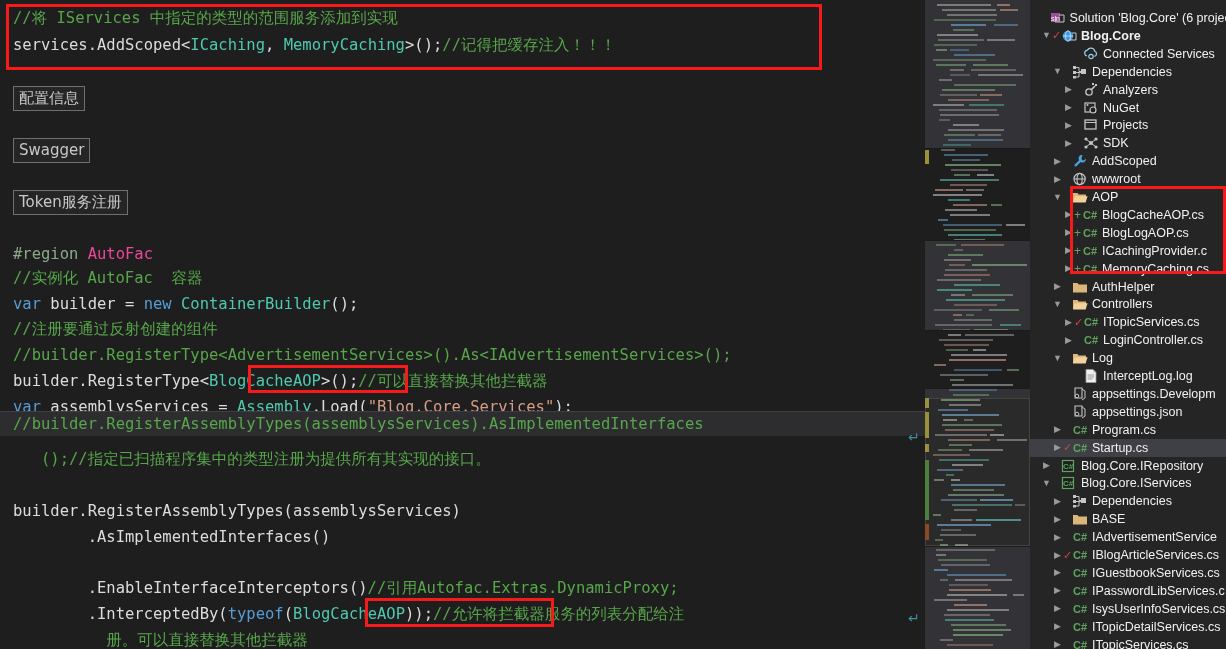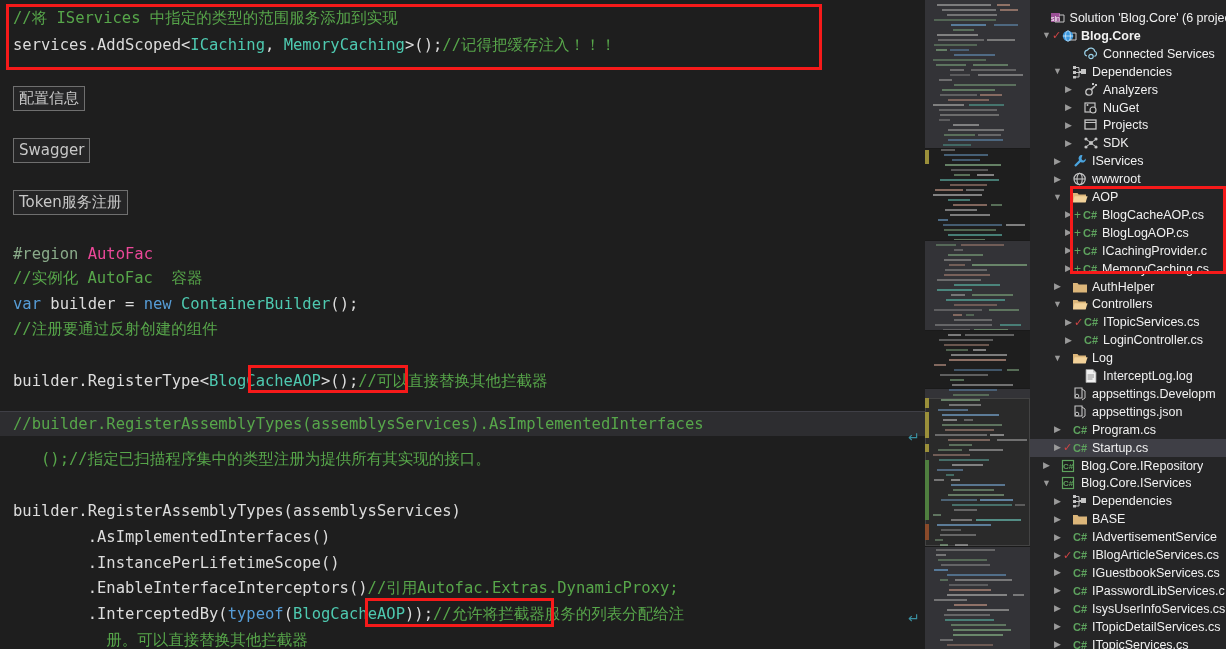--- a/index.html
+++ b/index.html
@@ -108,33 +108,34 @@
     <div class="chip" style="left:13px; top:190px">Token服务注册</div>
 
     <div class="line" style="top:242px"><span class="ppk">#region</span><span class="pln"> </span><span class="ppd">AutoFac</span></div>
 
     <div class="line" style="top:266px"><span class="cmt">//实例化 AutoFac  容器</span></div>
 
     <div class="line" style="top:317px"><span class="cmt">//注册要通过反射创建的组件</span></div>
 
     <div class="line" style="top:292px"><span class="kw">var</span><span class="pln"> builder = </span><span class="kw">new</span><span class="pln"> </span><span class="typ">ContainerBuilder</span><span class="pln">();</span></div>
 
+    <div class="line" style="top:343px"><span class="cmt">//builder.RegisterType&lt;AdvertisementServices&gt;().As&lt;IAdvertisementServices&gt;();</span></div>
 
     <div class="line" style="top:369px"><span class="pln">builder.RegisterType&lt;</span><span class="typ">BlogCacheAOP</span><span class="pln">&gt;();</span><span class="cmt">//可以直接替换其他拦截器</span></div>
 
+    <div class="line" style="top:395px"><span class="kw">var</span><span class="pln"> assemblysServices = </span><span class="typ">Assembly</span><span class="pln">.Load(</span><span class="str">"Blog.Core.Services"</span><span class="pln">);</span></div>
 
     <div class="line ln-hl sep-top" style="top:411px"><span class="cmt">//builder.RegisterAssemblyTypes(assemblysServices).AsImplementedInterfaces</span></div>
 
     <div class="line" style="top:447px"><span class="cmt">   ();//指定已扫描程序集中的类型注册为提供所有其实现的接口。</span></div>
 
     <div class="line" style="top:473px"></div>
 
     <div class="line" style="top:499px"><span class="pln">builder.RegisterAssemblyTypes(assemblysServices)</span></div>
     <div class="line" style="top:525px"><span class="pln">        .AsImplementedInterfaces()</span></div>
-    <div class="line" style="top:551px"><span class="pln">        .InstancePerLifetimeScope()</span></div>
 
     <div class="line" style="top:576px"><span class="pln">        .EnableInterfaceInterceptors()</span><span class="cmt">//引用Autofac.Extras.DynamicProxy;</span></div>
 
     <div class="line" style="top:602px"><span class="pln">        .InterceptedBy(</span><span class="kw">typeof</span><span class="pln">(</span><span class="typ">BlogCacheAOP</span><span class="pln">));</span><span class="cmt">//允许将拦截器服务的列表分配给注</span></div>
 
     <div class="line" style="top:628px"><span class="cmt">          册。可以直接替换其他拦截器</span></div>
 
     <div class="wrapmark" style="left:908px; top:425px">↵</div>
     <div class="wrapmark" style="left:908px; top:606px">↵</div>
 
@@ -445,21 +446,21 @@
       </div>
       <div class="srow" style="top: 152.2px;">
         <span style="display:inline-block;width:22px"></span>
         <span class="tw">▶</span>
         <span style="display:inline-block;width:9px"></span>
         <span class="ico">
           <svg width="16" height="16" viewBox="0 0 16 16">
             <path d="M10.5 2.2 a3.3 3.3 0 0 0 -3.4 5.1 L2.2 12.2 l1.6 1.6 l4.9 -4.9 a3.3 3.3 0 0 0 5.1 -3.4 l-2 2 l-1.8 -0.5 l-0.5 -1.8 z" fill="#4aa3dd"></path>
           </svg>
         </span>
-        <span class="slabel">IServices</span>
+        <span class="slabel">AddScoped</span>
       </div>
       <div class="srow" style="top: 170.1px;">
         <span style="display:inline-block;width:22px"></span>
         <span class="tw">▶</span>
         <span style="display:inline-block;width:9px"></span>
         <span class="ico">
           <svg width="16" height="16" viewBox="0 0 16 16">
             <circle cx="7.6" cy="8" r="5.6" fill="none" stroke="#c5c5c5" stroke-width="1.2"></circle>
             <ellipse cx="7.6" cy="8" rx="2.6" ry="5.6" fill="none" stroke="#c5c5c5" stroke-width="1.1"></ellipse>
             <line x1="2" y1="8" x2="13.2" y2="8" stroke="#c5c5c5" stroke-width="1.1"></line>

